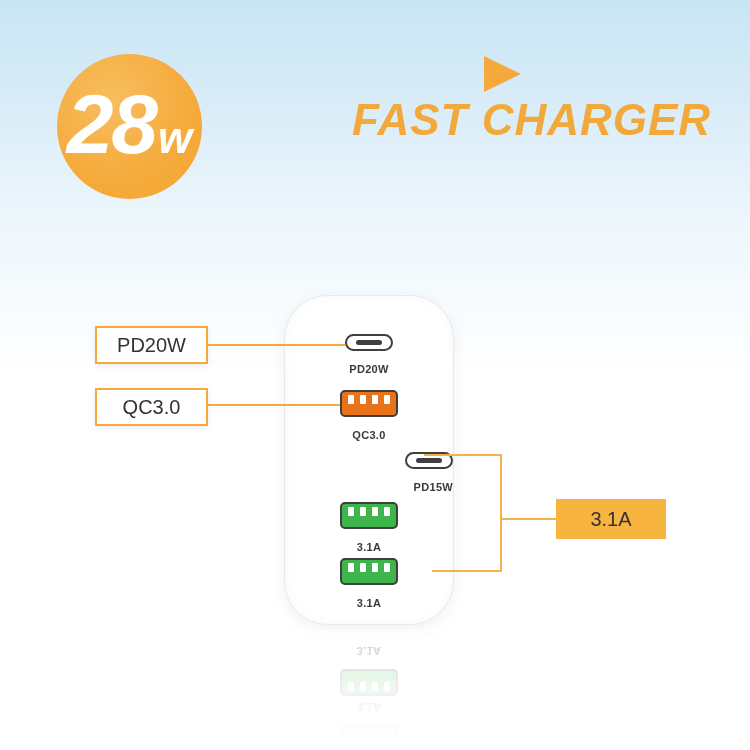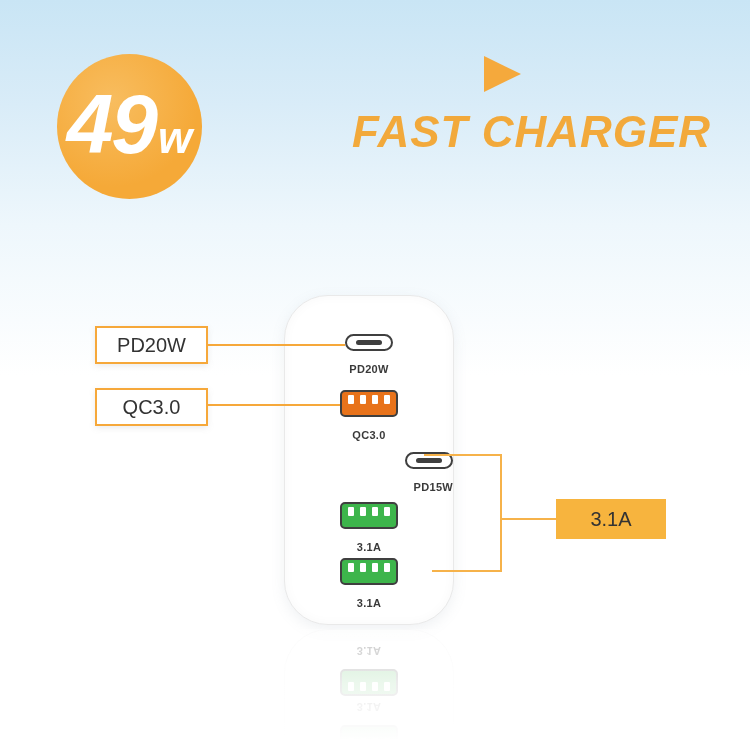--- a/index.html
+++ b/index.html
@@ -31,21 +31,21 @@
   }
 
   
   .triangle {
     position: absolute; left: 484px; top: 56px;
     width: 37px; height: 36px;
     background: #f5a93c;
     clip-path: polygon(0 0, 100% 50%, 0 100%);
   }
   .headline {
-    position: absolute; left: 352px; top: 107px;
+    position: absolute; left: 352px; top: 95px;
     font-size: 44px; font-weight: bold; font-style: italic;
     color: #f2a93b; letter-spacing: 1px; white-space: nowrap;
   }
 
   
   .charger {
     position: absolute; left: 284px; top: 295px;
     width: 170px; height: 330px;
     background: #ffffff;
     border: 1px solid #e9e9e9;
@@ -132,21 +132,21 @@
     background: linear-gradient(180deg, rgba(255,255,255,0.38) 0%, rgba(255,255,255,0.78) 45%, #ffffff 92%);
     pointer-events: none;
   }
 </style>
 </head>
 <body>
 
 <div class="stage">
 
   <div class="badge">
-    <span class="badge-num">49</span>
+    <span class="badge-num">28</span>
     <span class="badge-unit">w</span>
   </div>
 
   <div class="triangle"></div>
   <div class="headline">FAST CHARGER</div>
 
   <div class="charger">
 
     <div class="port-group g1">
       <div class="usbc">

